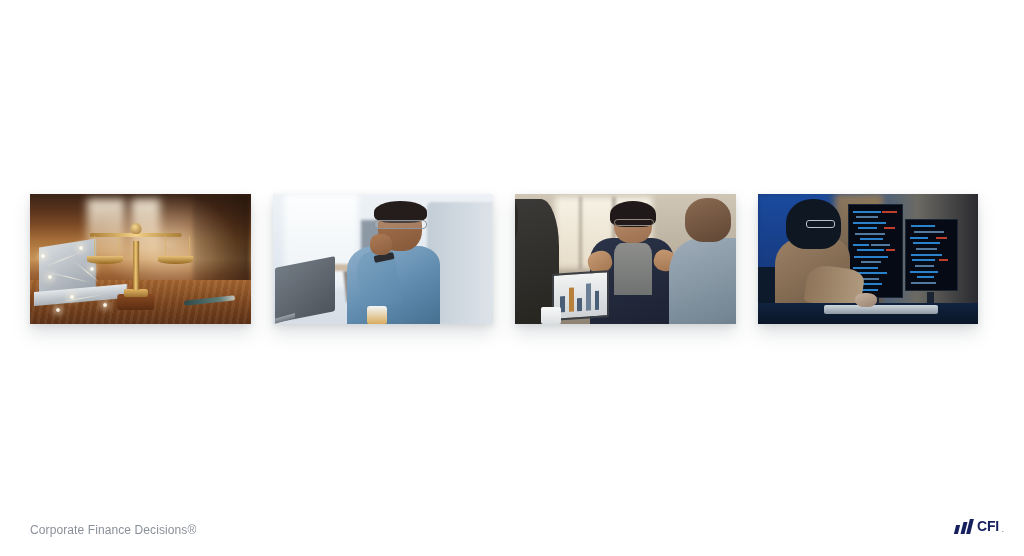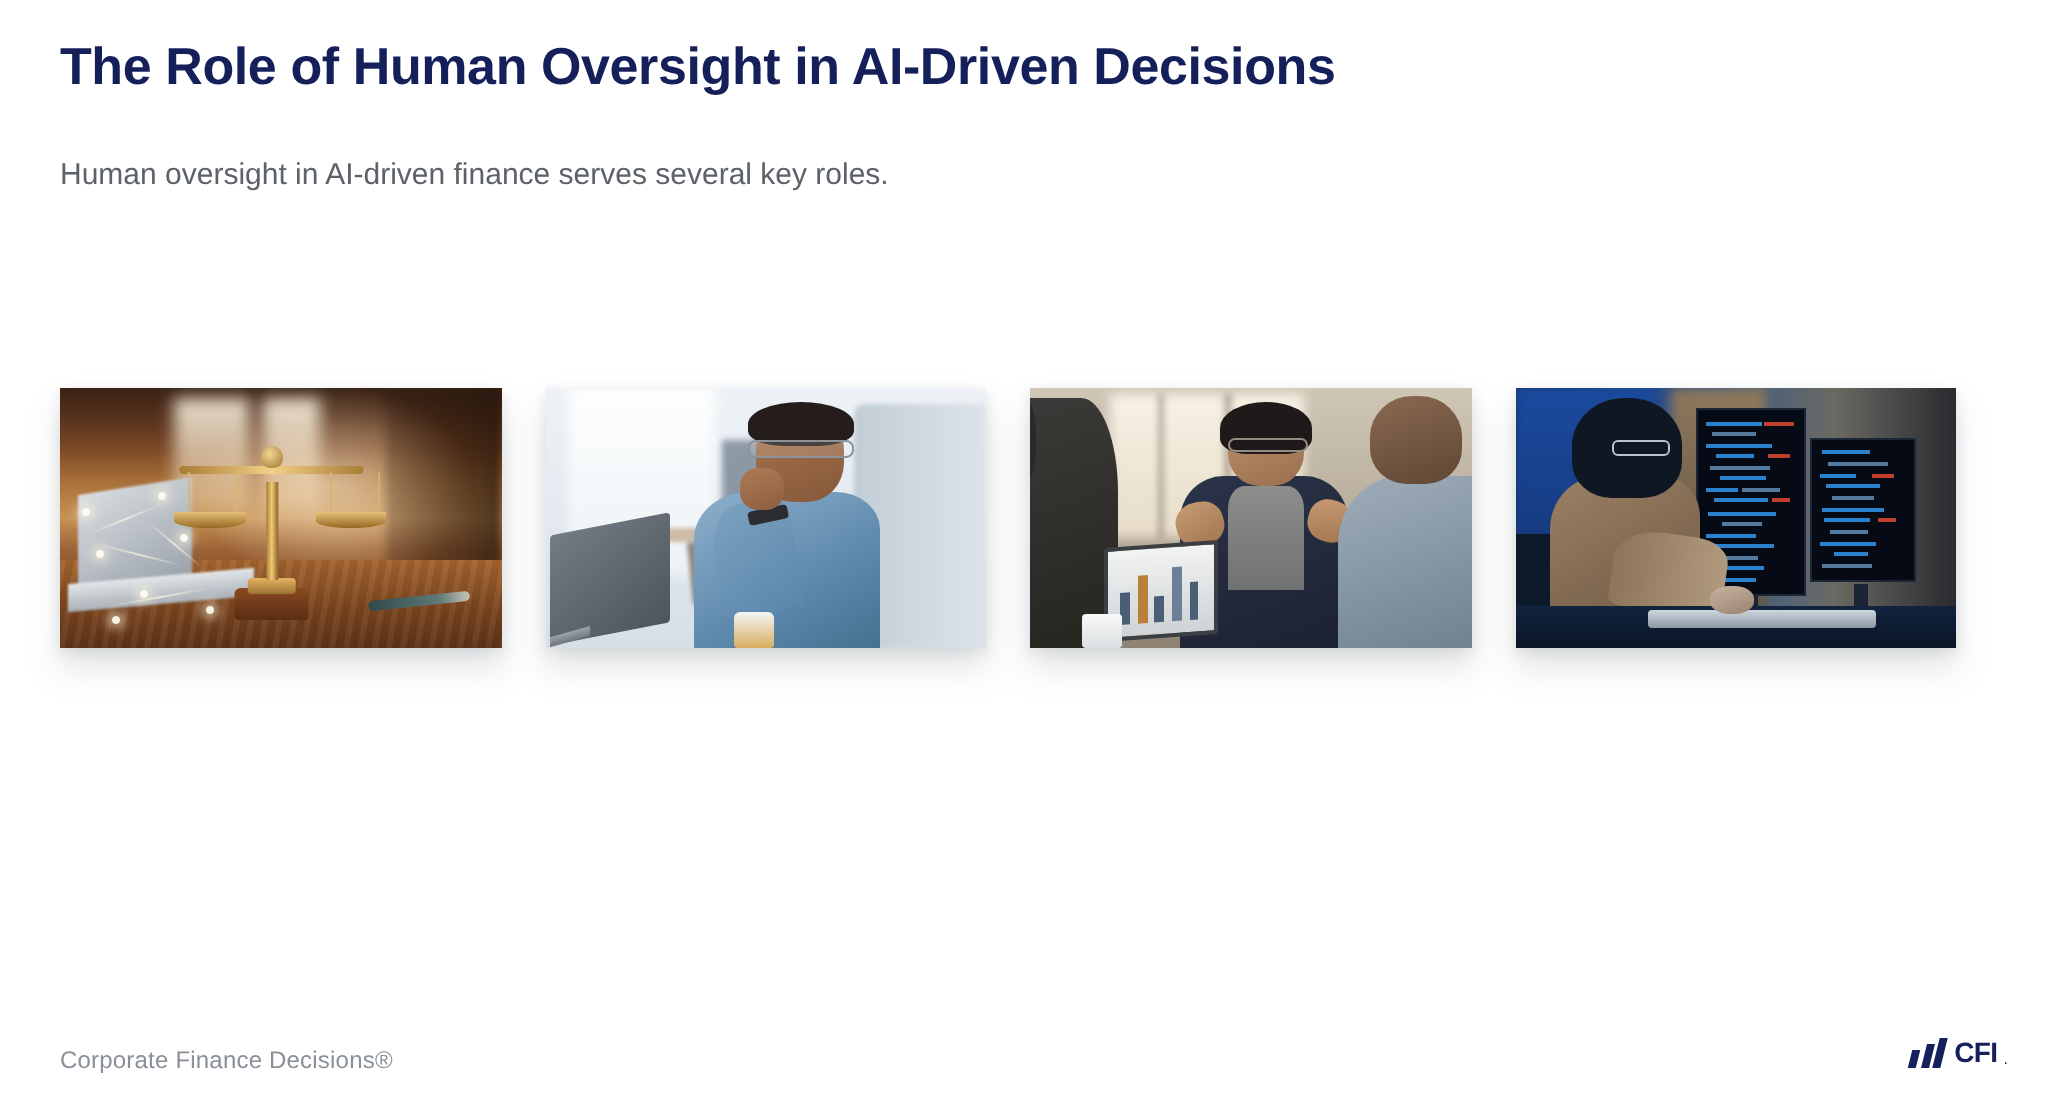--- a/index.html
+++ b/index.html
@@ -611,24 +611,22 @@
     color: #16205c;
     line-height: 9px;
     margin-left: -2px;
   }
 </style>
 </head>
 <body>
 
 <div id="slide">
 
-  <h1 class="slide-title">The Role of Human Oversight in AI-Driven Decisions</h1>
 
   <div class="body-block">
-    <p class="body-para p2">Human oversight in AI-driven finance serves several key roles.</p>
   </div>
 
   <div class="image-row">
 
     <figure class="image-card">
       <div class="photo photo-justice" aria-label="Brass scales of justice on a wooden desk beside a laptop with a glowing digital data network overlay">
         <div class="j-window j-w1"></div>
         <div class="j-window j-w2"></div>
         <div class="j-shelf"></div>
         <div class="j-desk"></div>

